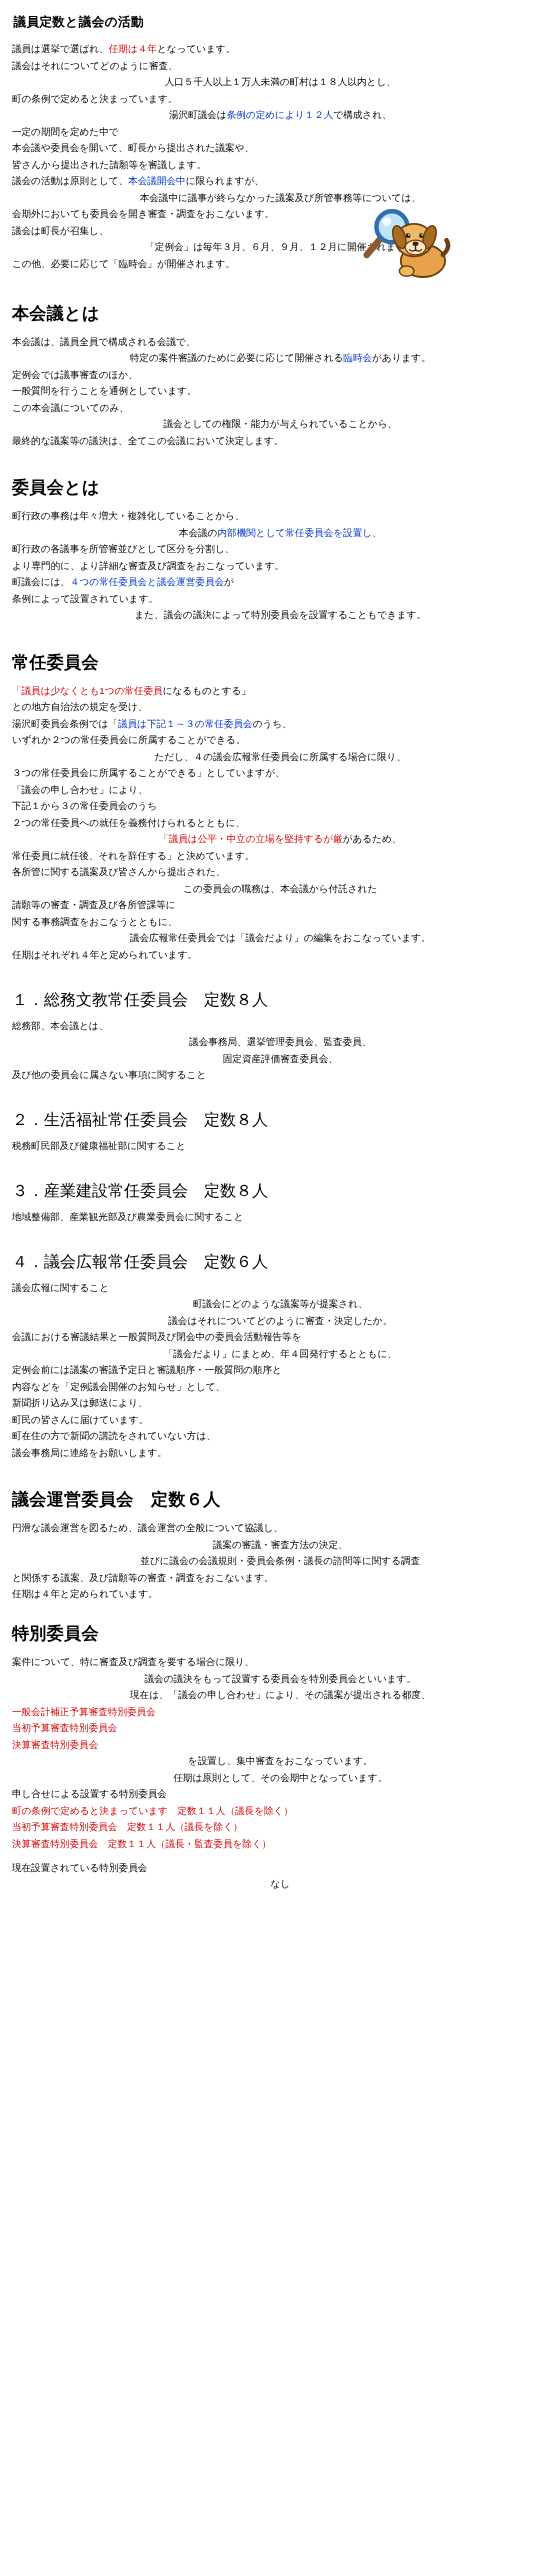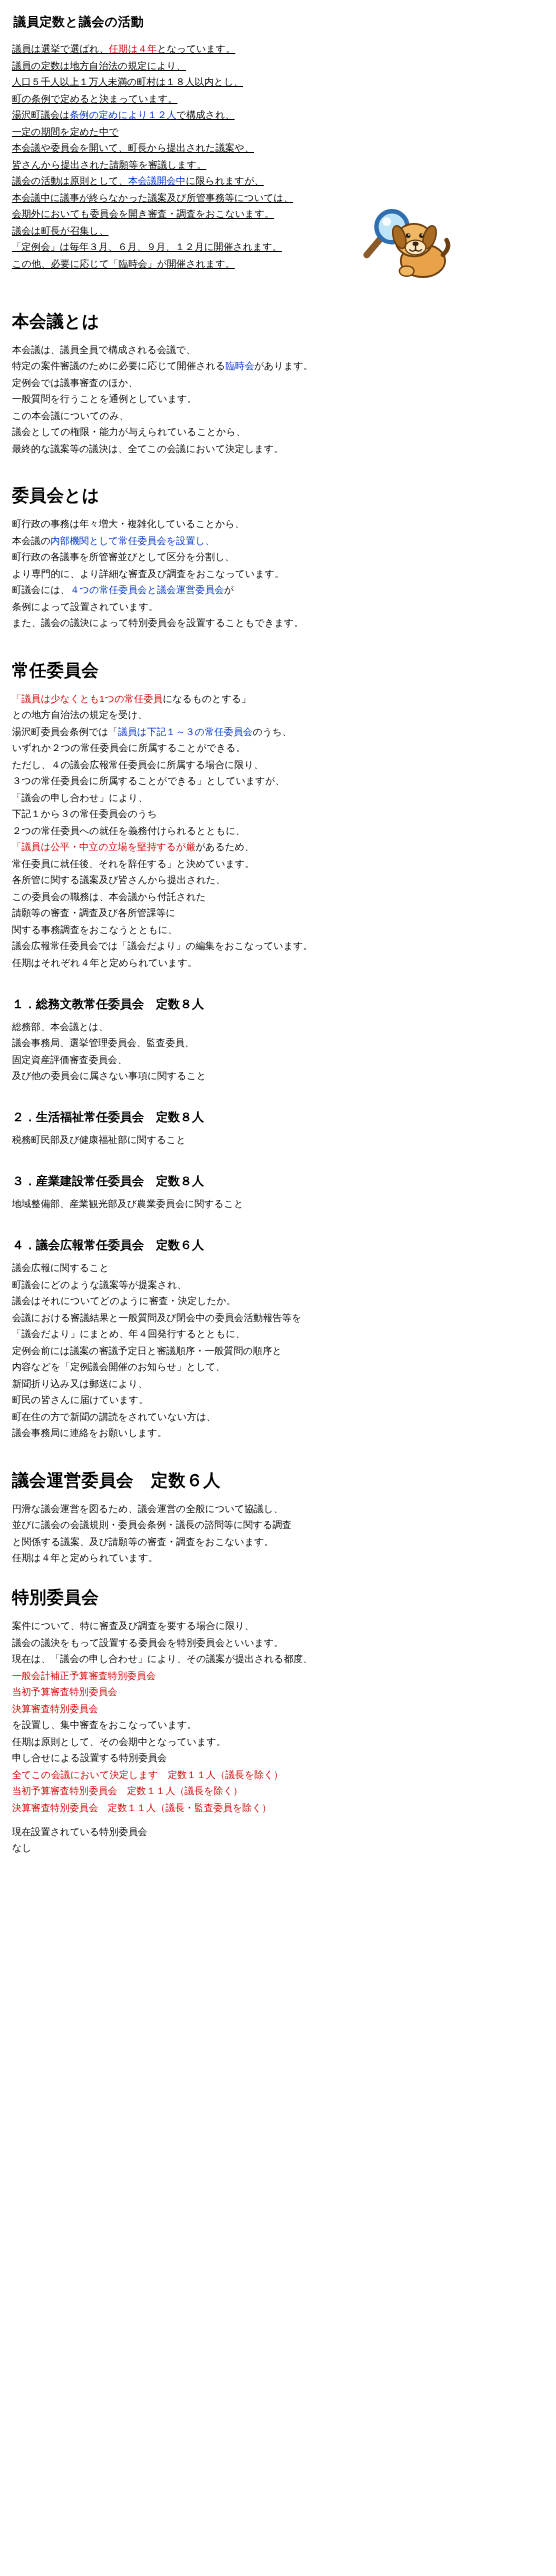--- a/index.html
+++ b/index.html
@@ -19,35 +19,35 @@
     margin:3px 0 7.4px 6px;
     letter-spacing:0.4px;
   }
   h2.section{
     font-size:17px;
     font-weight:bold;
     margin:16.3px 0 6px 4.5px;
     letter-spacing:0.4px;
   }
   h3.sub{
-    font-size:12px;
-    font-weight:bold;
+    font-size:16px;
+    font-weight:normal;
     margin:15px 0 4.5px 4.5px;
   }
   p.line{
     margin:0;
     padding:0 0 0 4.5px;
     white-space:pre;
     font-size:9.6px;
   }
-  .blk{margin-bottom:11px;text-decoration:underline;}
+  .blk{margin-bottom:3px;}
   .gap{height:7.4px;}
   .red{color:#d40000;}
   .blue{color:#0033cc;}
-  .indent1{padding-left:16.3px;}
+  .indent1{padding-left:16.3px;text-align:center;}
   .indent2{padding-left:31px;}
   .indent3{padding-left:46px;}
   .indent4{padding-left:61px;}
   .indent5{padding-left:76px;}
   .dog{
     position:absolute;
     right:105px;
     top:209px;
     width:96px;
     height:71px;
@@ -55,21 +55,21 @@
 </style>
 </head>
 <body>
 
 <div class="page">
 
   <h1 class="title">議員定数と議会の活動</h1>
 
   <div class="blk" id="intro">
       <p class="line"><span class="">議員は選挙で選ばれ、</span><span class="red">任期は４年</span><span class="">となっています。</span></p>
-      <p class="line"><span class="">議員の定数は地方自治法の規定により、</span></p>
+      <p class="line"><span class="">議会はそれについてどのように審査、</span></p>
       <p class="line indent1"><span class="">人口５千人以上１万人未満の町村は１８人以内とし、</span></p>
       <p class="line indent2"><span class="">町の条例で定めると決まっています。</span></p>
       <p class="line indent1"><span class="">湯沢町議会は</span><span class="blue">条例の定めにより１２人</span><span class="">で構成され、</span></p>
       <p class="line indent3"><span class="">一定の期間を定めた中で</span></p>
       <p class="line indent4"><span class="">本会議や委員会を開いて、町長から提出された議案や、</span></p>
       <p class="line indent4"><span class="">皆さんから提出された請願等を審議します。</span></p>
       <p class="line"><span class="">議会の活動は原則として、</span><span class="blue">本会議開会中</span><span class="">に限られますが、</span></p>
       <p class="line indent1"><span class="">本会議中に議事が終らなかった議案及び所管事務等については、</span></p>
       <p class="line indent2"><span class="">会期外においても委員会を開き審査・調査をおこないます。</span></p>
       <p class="line"><span class="">議会は町長が召集し、</span></p>
@@ -157,37 +157,38 @@
         <p class="line indent3"><span class="">町民の皆さんに届けています。</span></p>
         <p class="line indent4"><span class="">町在住の方で新聞の講読をされていない方は、</span></p>
         <p class="line indent5"><span class="">議会事務局に連絡をお願いします。</span></p>
       </div>
       <div class="gap"></div>
     </div>
 
   <h2 class="section">議会運営委員会　定数６人</h2>
   <div id="mgmt">
       <p class="line"><span class="">円滑な議会運営を図るため、議会運営の全般について協議し、</span></p>
+      <p class="line indent1"><span class="">議案の審議・審査方法の決定、</span></p>
       <p class="line indent1"><span class="">並びに議会の会議規則・委員会条例・議長の諮問等に関する調査</span></p>
       <p class="line indent2"><span class="">と関係する議案、及び請願等の審査・調査をおこないます。</span></p>
       <p class="line indent3"><span class="">任期は４年と定められています。</span></p>
     </div>
 
   <h2 class="section">特別委員会</h2>
   <div id="special">
       <p class="line"><span class="">案件について、特に審査及び調査を要する場合に限り、</span></p>
       <p class="line indent1"><span class="">議会の議決をもって設置する委員会を特別委員会といいます。</span></p>
       <p class="line indent1"><span class="">現在は、「議会の申し合わせ」により、その議案が提出される都度、</span></p>
       <p class="line indent3"><span class="red">一般会計補正予算審査特別委員会</span></p>
       <p class="line indent4"><span class="red">当初予算審査特別委員会</span></p>
       <p class="line indent4"><span class="red">決算審査特別委員会</span></p>
       <p class="line indent1"><span class="">を設置し、集中審査をおこなっています。</span></p>
       <p class="line indent1"><span class="">任期は原則として、その会期中となっています。</span></p>
       <p class="line"><span class="">申し合せによる設置する特別委員会</span></p>
-      <p class="line indent2"><span class="red">全てこの会議において決定します　定数１１人（議長を除く）</span></p>
+      <p class="line indent2"><span class="red">町の条例で定めると決まっています　定数１１人（議長を除く）</span></p>
       <p class="line indent3"><span class="red">当初予算審査特別委員会　定数１１人（議長を除く）</span></p>
       <p class="line indent3"><span class="red">決算審査特別委員会　定数１１人（議長・監査委員を除く）</span></p>
     </div>
   <div class="gap"></div>
   <div id="special-footer">
       <p class="line"><span class="">現在設置されている特別委員会</span></p>
       <p class="line indent1"><span class="">なし</span></p>
     </div>
 
   <div class="dog">

